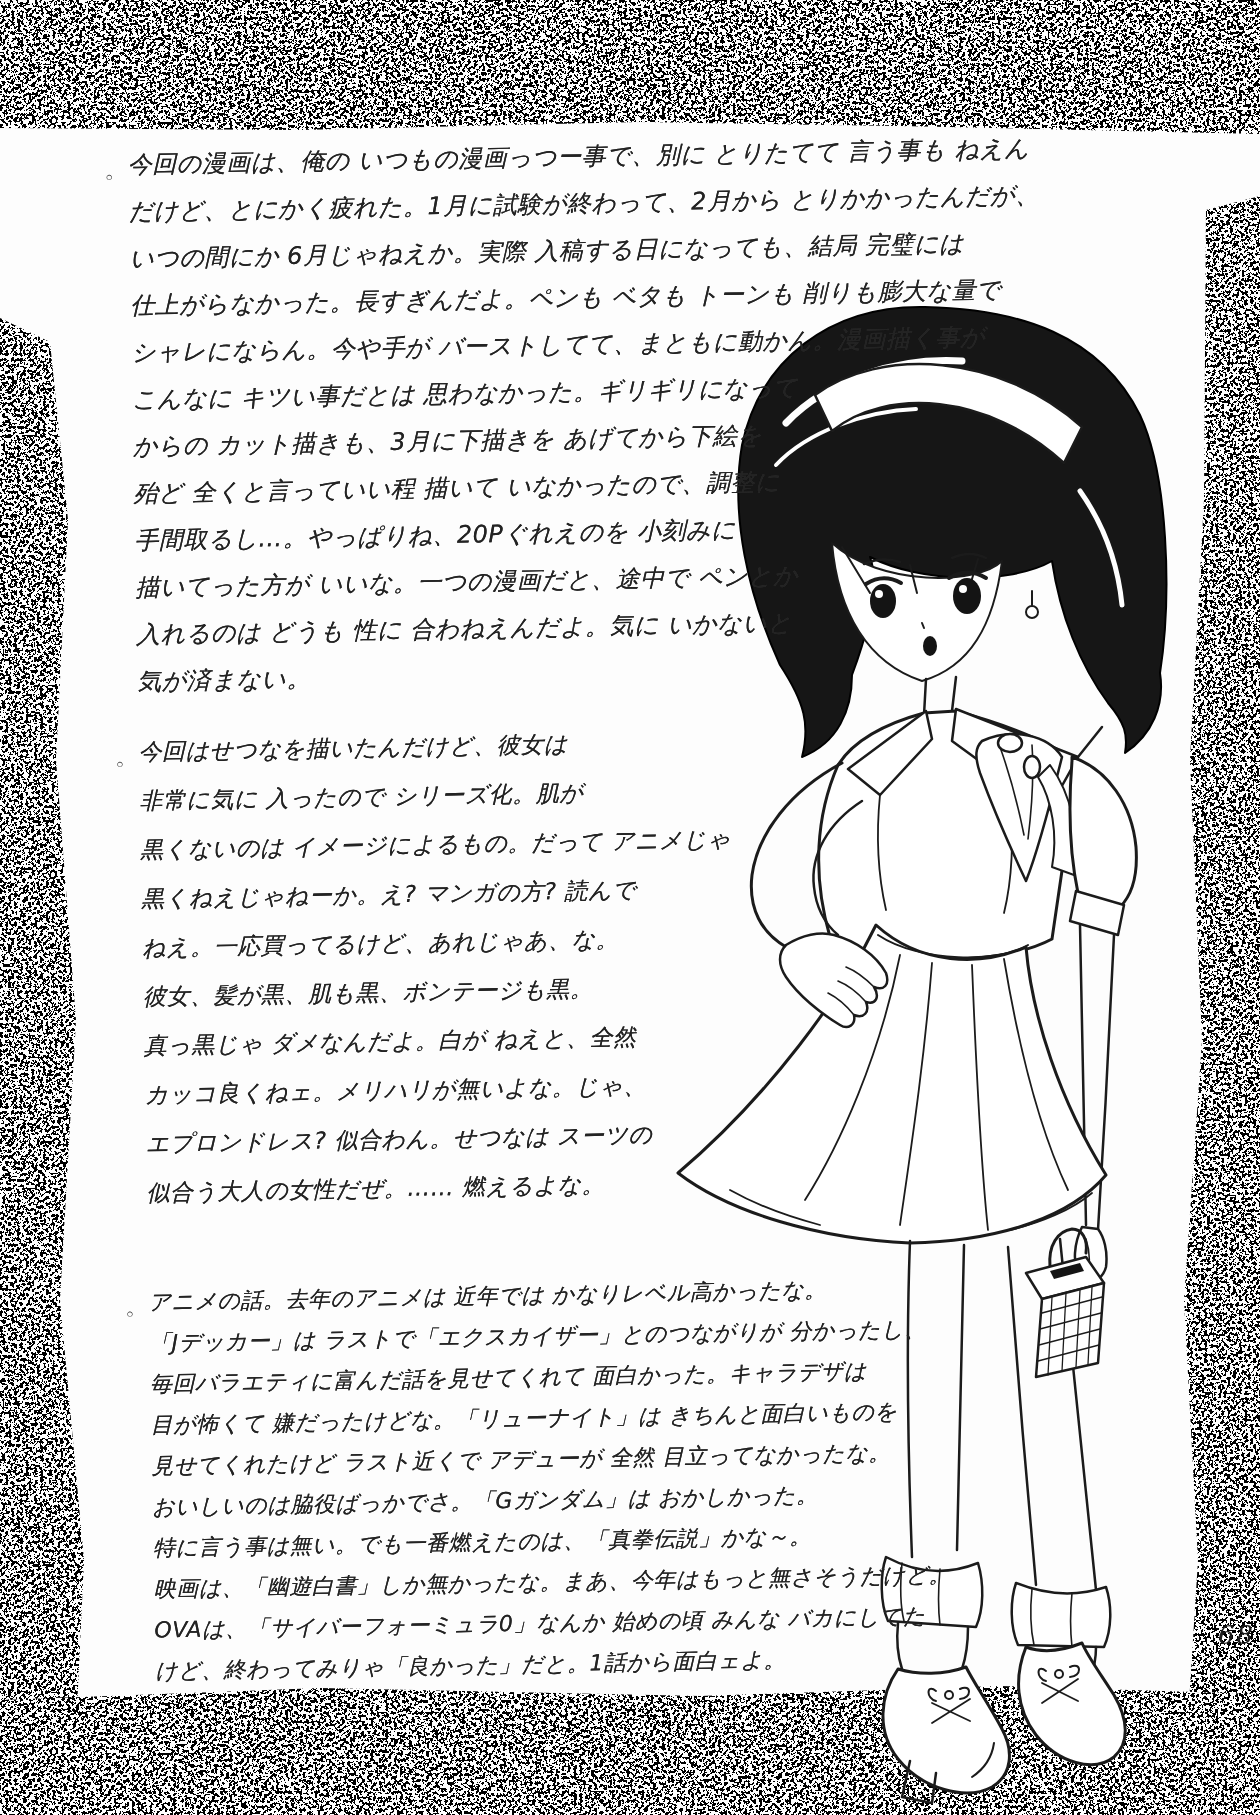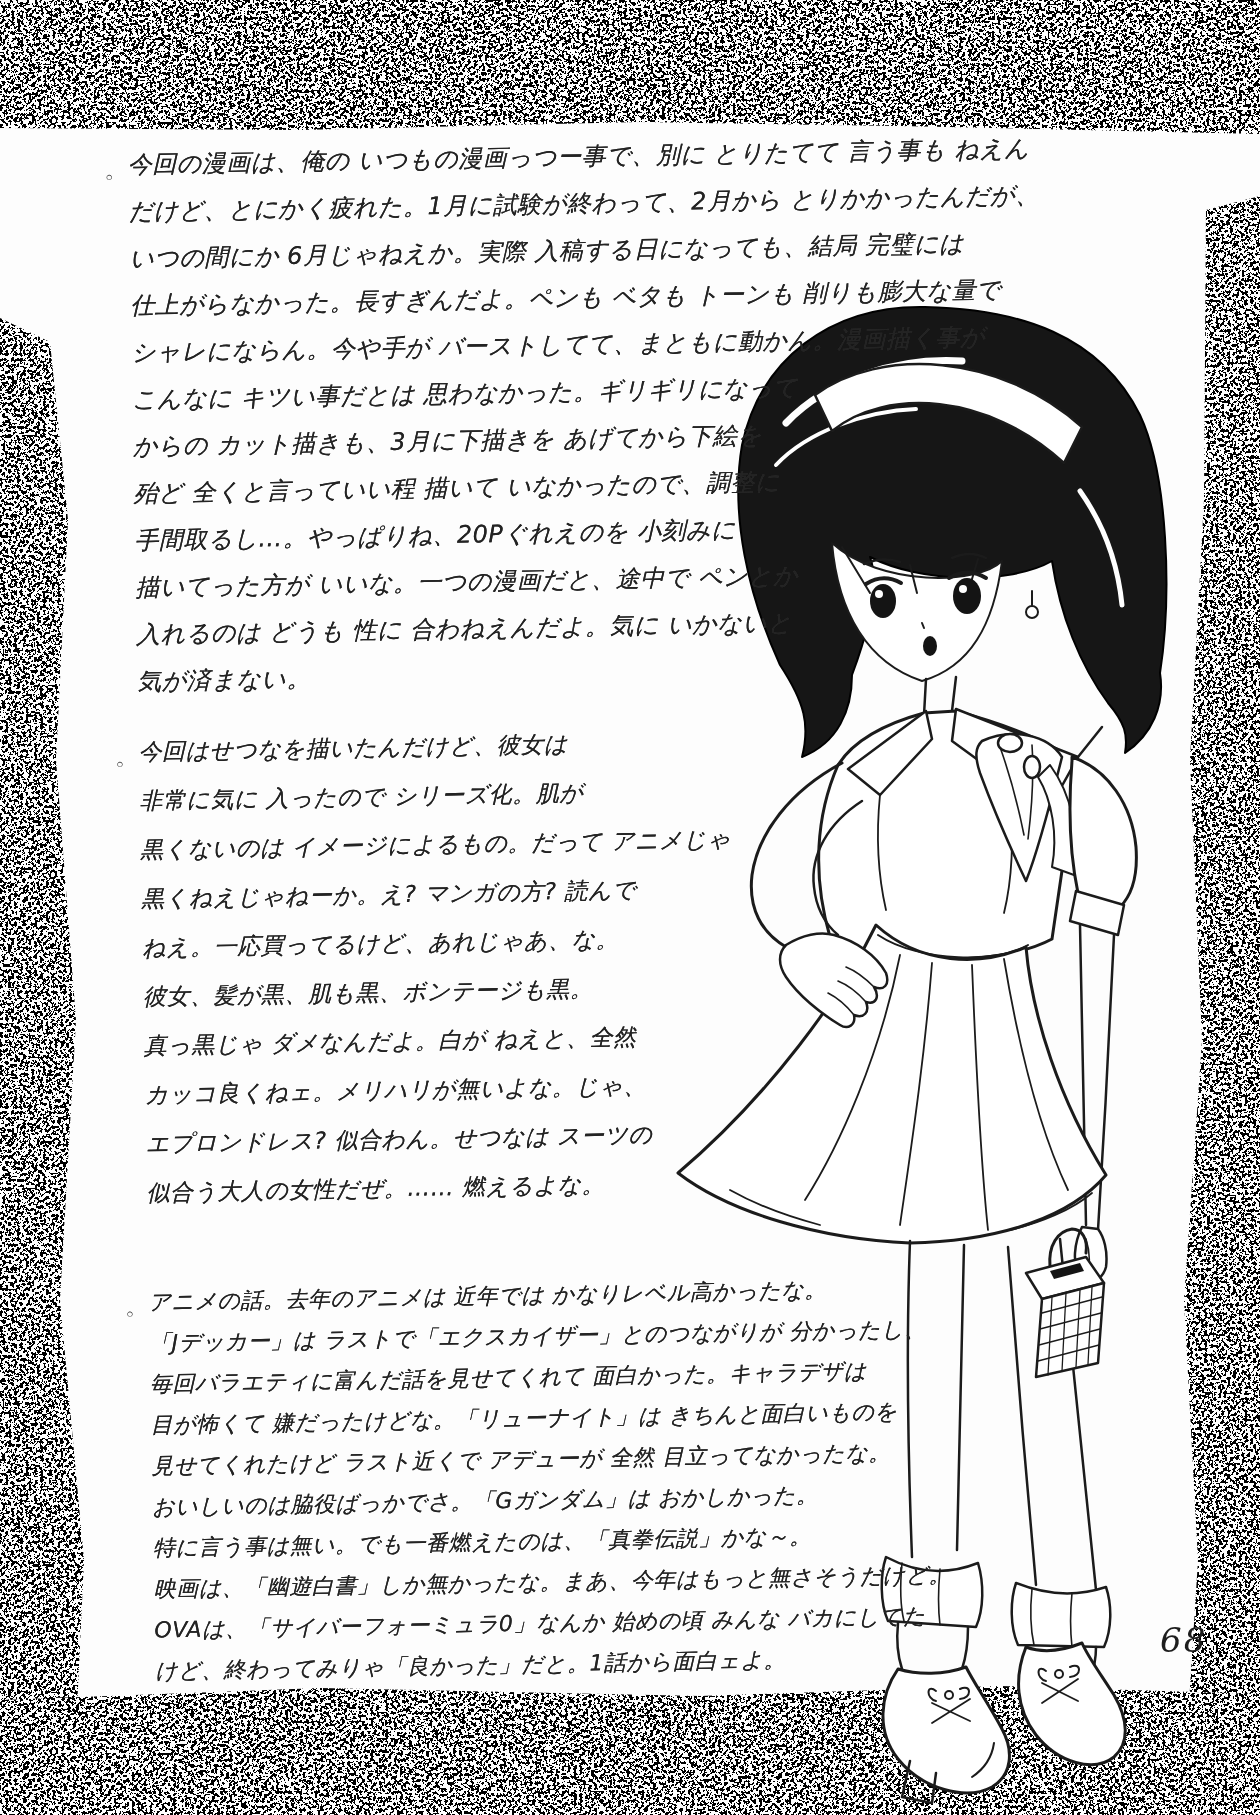--- a/index.html
+++ b/index.html
@@ -24,23 +24,23 @@
     transform-origin:20px 60px;
   }
   .para{position:relative;padding-left:30px;}
   .p1{margin-top:14px;font-size:24px;line-height:47px;}
   .p2{margin-top:22px;font-size:23px;line-height:49px;}
   .p3{margin-top:64px;font-size:22px;line-height:41px;}
   .hl{white-space:nowrap;font-style:italic;letter-spacing:.5px;text-shadow:0 0 .4px #333;}
   .bullet{position:absolute;left:6px;top:12px;font-size:18px;font-style:normal;}
 
   .pageno{
-    position:absolute;left:1160px;top:1620px;z-index:4;
+    position:absolute;left:1218px;top:1620px;z-index:4;
     font-family:"DejaVu Serif",serif;font-style:italic;
-    font-size:34px;color:#1d1d1d;letter-spacing:2px;
+    font-size:26px;color:#1d1d1d;letter-spacing:2px;
   }
 </style>
 </head>
 <body>
 
 <div class="stage">
 
   <svg class="borders" viewBox="0 0 1260 1815" preserveAspectRatio="none" aria-hidden="true">
     <defs>
       <filter id="grainF" x="0%" y="0%" width="100%" height="100%">

